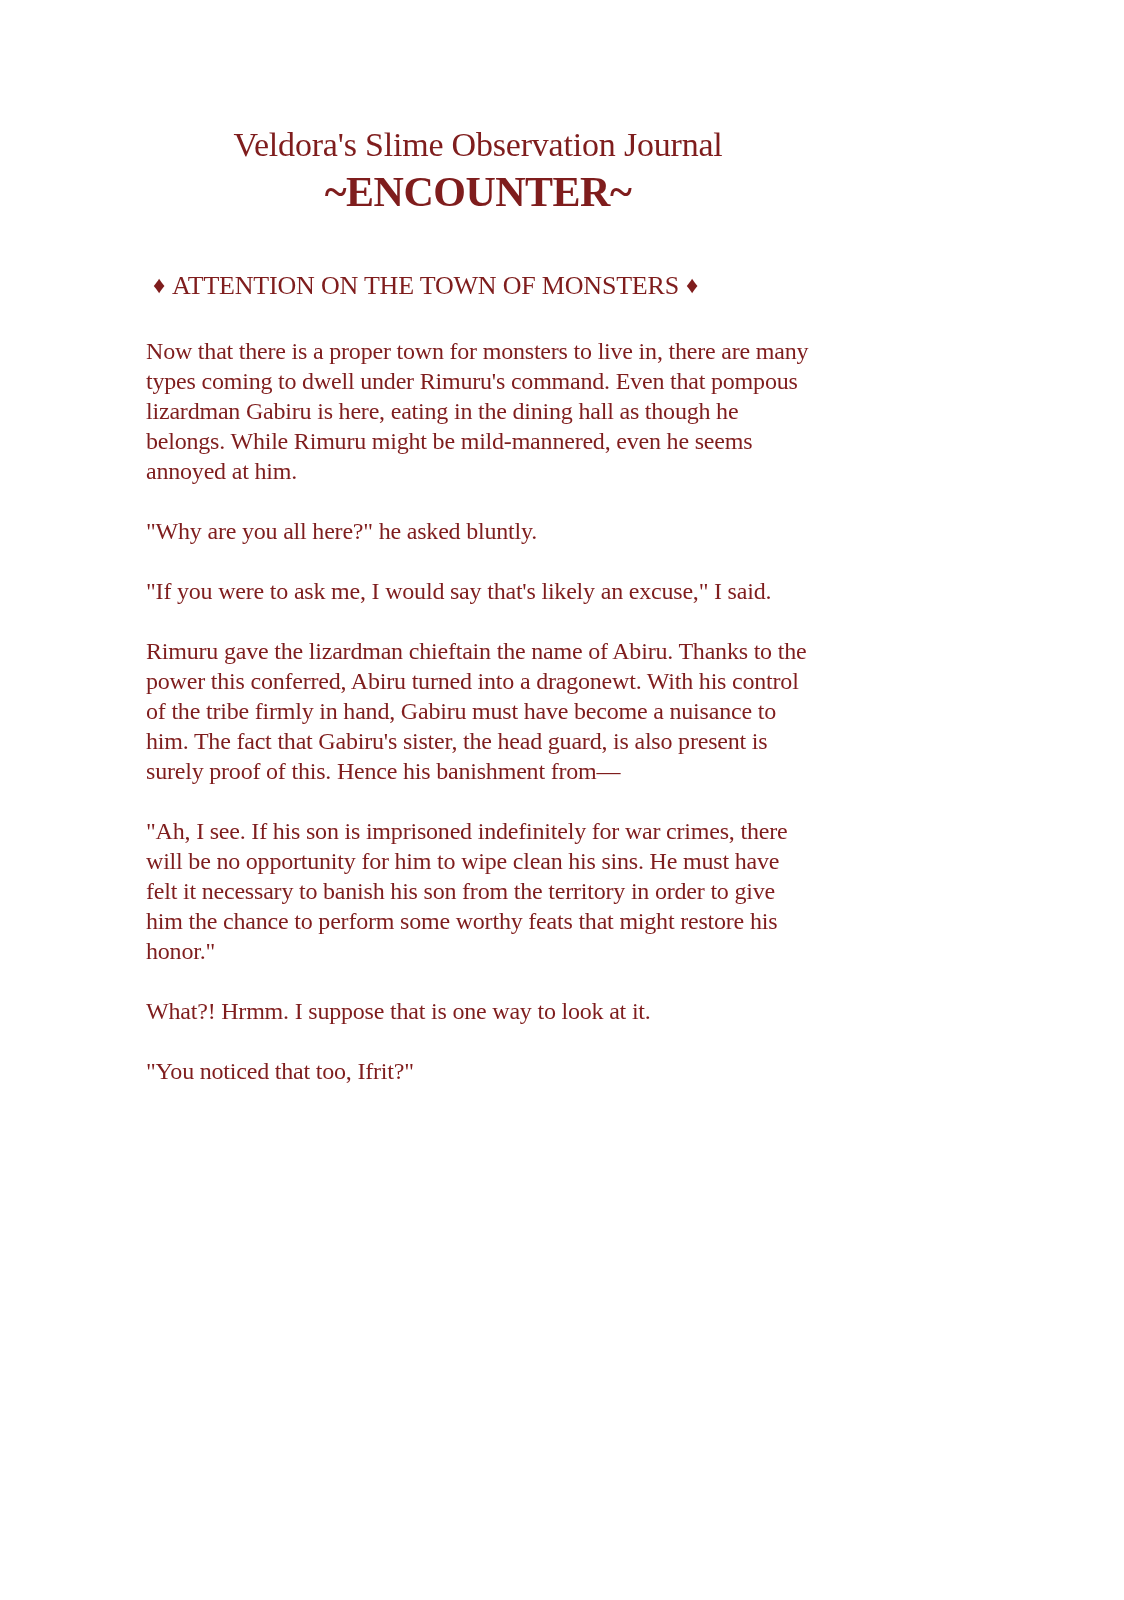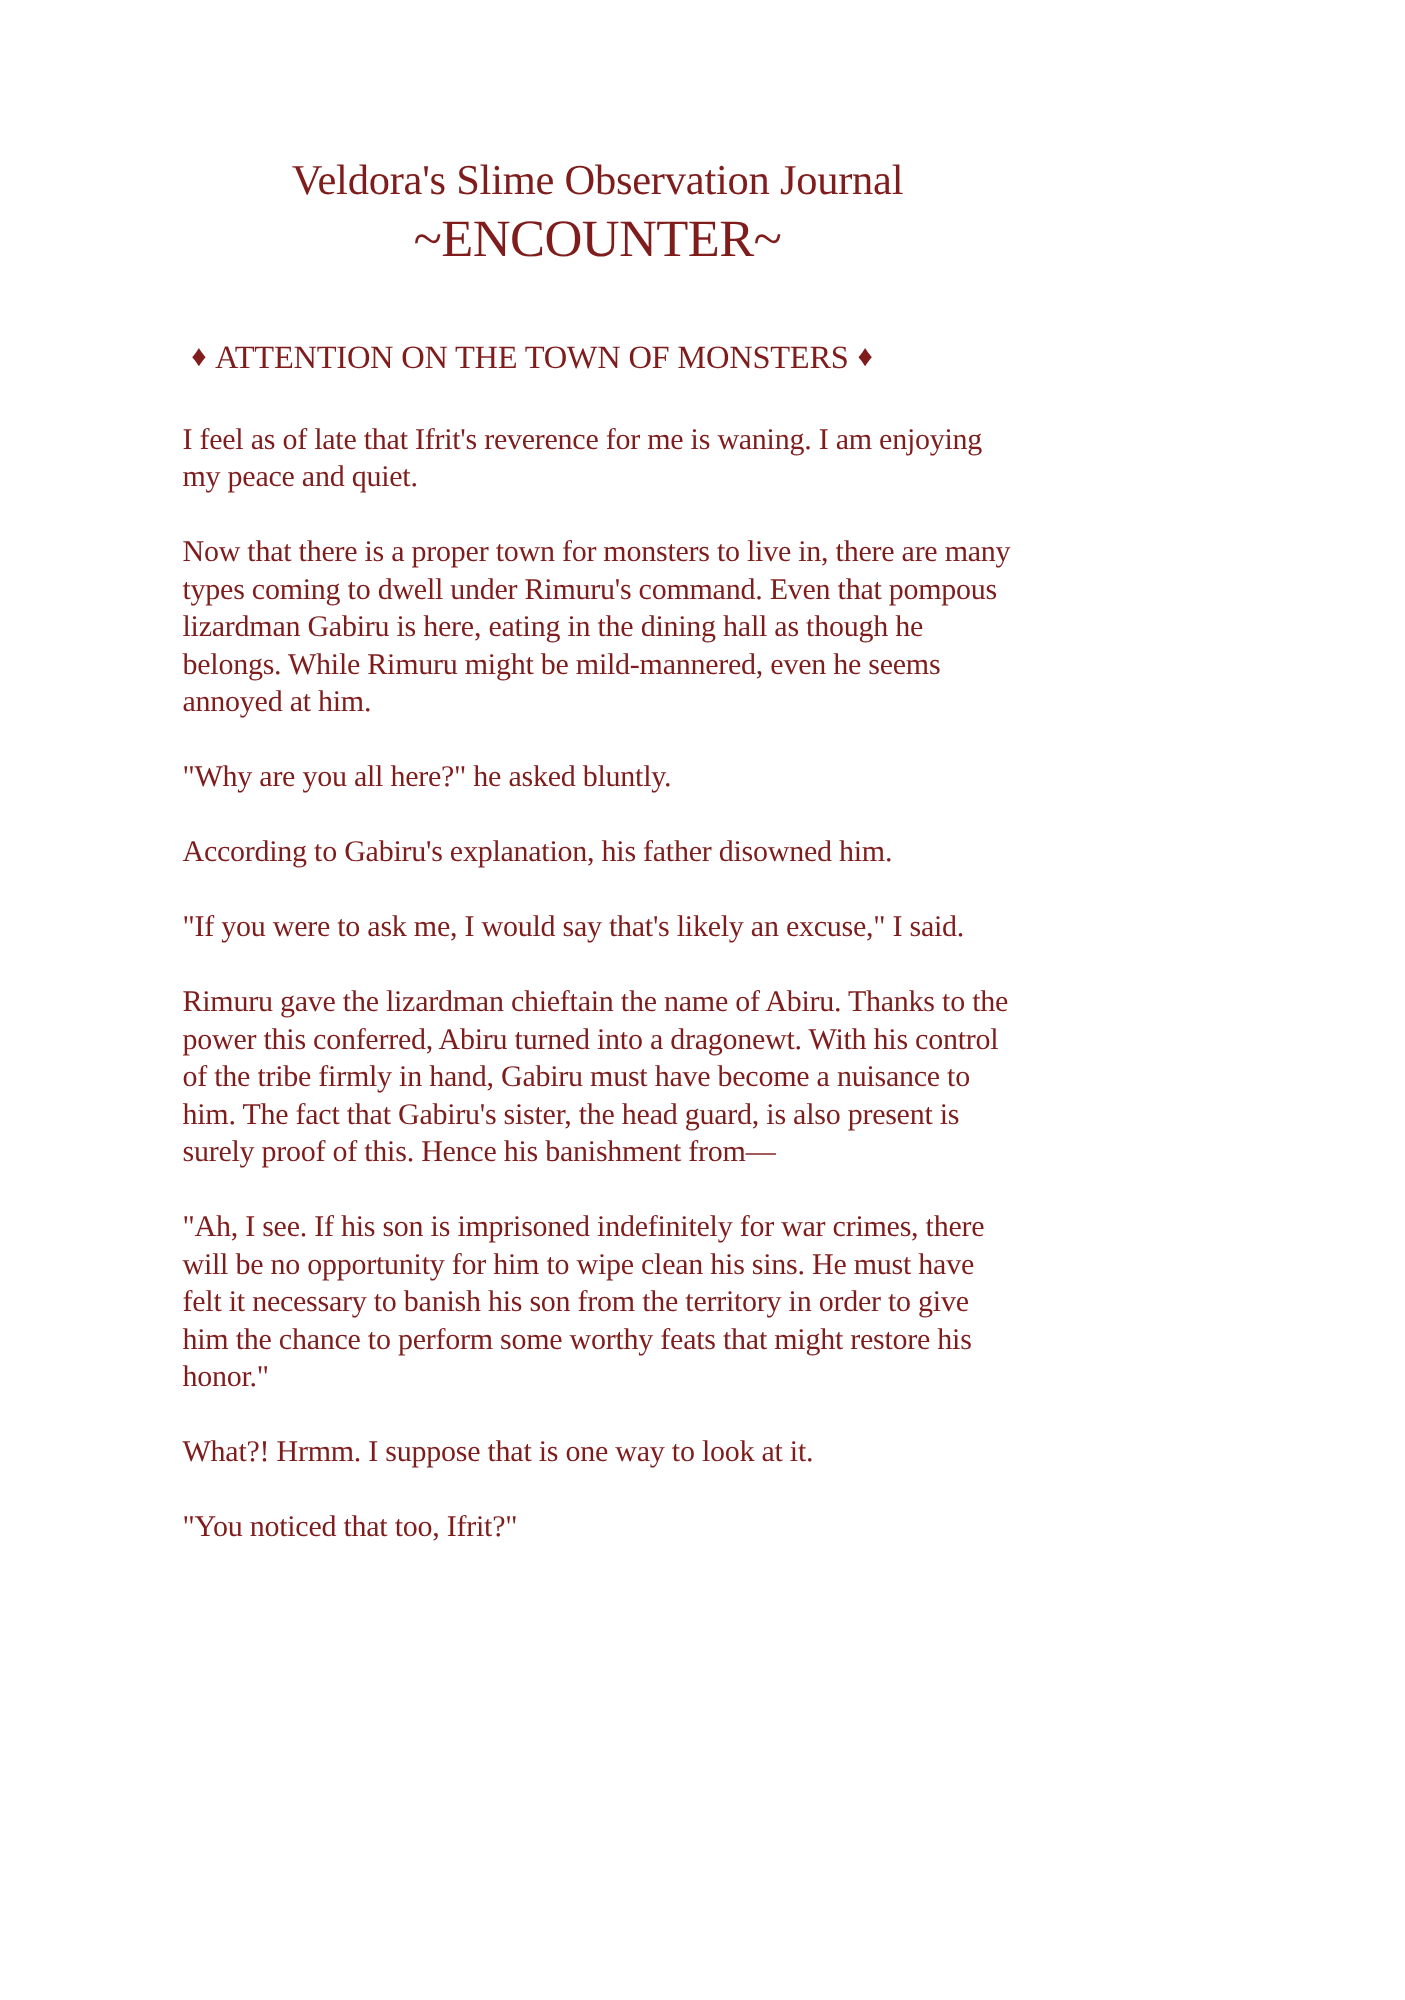--- a/index.html
+++ b/index.html
@@ -28,21 +28,21 @@
     line-height: 42px;
     font-weight: 400;
     text-align: center;
     letter-spacing: -0.2px;
     white-space: nowrap;
   }
   .chapter-title {
     margin: 0;
     font-size: 42px;
     line-height: 52px;
-    font-weight: 400;
+    font-weight: 700;
     text-align: center;
     letter-spacing: -0.5px;
   }
   .section-heading {
     margin-top: 52px;
     font-size: 26px;
     line-height: 32px;
     font-weight: 400;
     text-align: left;
     letter-spacing: -0.2px;
@@ -73,24 +73,22 @@
 
     <h1 class="journal-title">Veldora's Slime Observation Journal</h1>
 
     <div class="chapter-title">~ENCOUNTER~</div>
 
     <div class="section-heading">
       <span class="diamond">♦</span><span>ATTENTION ON THE TOWN OF MONSTERS</span><span class="diamond">♦</span>
     </div>
 
     <div class="body-text">
-        <p>I feel as of late that Ifrit's reverence for me is waning. I am enjoying my peace and quiet.</p>
         <p>Now that there is a proper town for monsters to live in, there are many types coming to dwell under Rimuru's command. Even that pompous lizardman Gabiru is here, eating in the dining hall as though he belongs. While Rimuru might be mild-mannered, even he seems annoyed at him.</p>
         <p>"Why are you all here?" he asked bluntly.</p>
-        <p>According to Gabiru's explanation, his father disowned him.</p>
         <p>"If you were to ask me, I would say that's likely an excuse," I said.</p>
         <p>Rimuru gave the lizardman chieftain the name of Abiru. Thanks to the power this conferred, Abiru turned into a dragonewt. With his control of the tribe firmly in hand, Gabiru must have become a nuisance to him. The fact that Gabiru's sister, the head guard, is also present is surely proof of this. Hence his banishment from—</p>
         <p>"Ah, I see. If his son is imprisoned indefinitely for war crimes, there will be no opportunity for him to wipe clean his sins. He must have felt it necessary to banish his son from the territory in order to give him the chance to perform some worthy feats that might restore his honor."</p>
         <p>What?! Hrmm. I suppose that is one way to look at it.</p>
         <p>"You noticed that too, Ifrit?"</p>
       </div>
 
   </div>
 </div>
 

